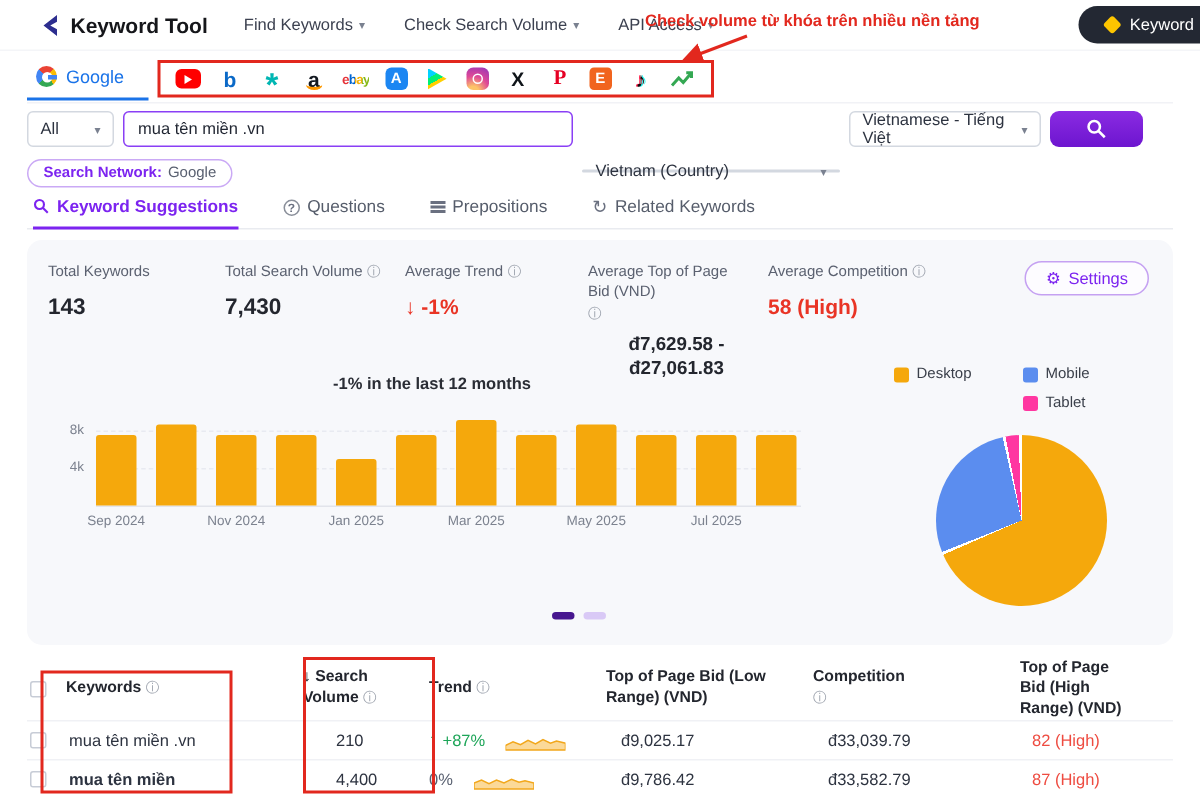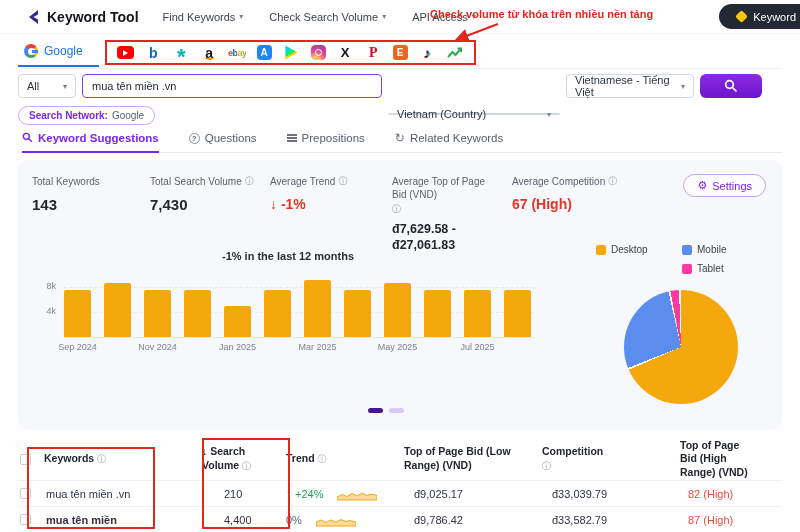--- a/index.html
+++ b/index.html
@@ -67,21 +67,21 @@
   .refresh{font-size:12px;color:#6a7080;}
 
   
   .panel{position:absolute;top:160px;left:18px;right:18px;height:270px;background:#f7f8fb;border-radius:10px;}
   .stats{display:flex;padding:16px 18px 0 14px;position:relative;}
   .stat{flex:none;}
   .stat.s1{width:118px;}.stat.s2{width:120px;}.stat.s3{width:122px;}.stat.s4{width:120px;}.stat.s5{width:150px;}
   .stat-label{font-size:10px;color:#5b6170;display:flex;gap:3px;align-items:flex-start;flex-wrap:wrap;line-height:1.25;padding-right:10px;}
   .stat-value{font-size:15px;font-weight:bold;color:#23262e;margin-top:7px;line-height:1.25;}
   .stat-value.red{color:#e93425;font-size:14px;}
-  .stat-value.bid{font-size:12.5px;width:118px;}
+  .stat-value.bid{font-size:12.5px;width:118px;text-align:center;}
   .info{font-size:9px;color:#9aa0ab;font-weight:normal;}
   .settings-btn{position:absolute;right:16px;top:14px;display:flex;align-items:center;gap:5px;border:1px solid #c5a1f2;color:#7c24f0;background:#fdfcff;border-radius:14px;padding:4px 13px;font-size:11px;cursor:pointer;}
   .gear{font-size:11px;}
 
   
   .chart-area{position:absolute;left:0;top:80px;width:100%;height:190px;}
   .bar-title{position:absolute;left:120px;top:10px;width:300px;text-align:center;font-size:11px;font-weight:bold;color:#2a2d35;}
   .gridline{position:absolute;left:46px;width:470px;border-top:1px dashed #e8eaf1;}
   .bars-wrap{position:absolute;left:46px;top:34px;width:470px;height:64px;display:flex;align-items:flex-end;gap:13px;border-bottom:1px solid #e2e4eb;}
   .bar{width:27px;border-radius:2px 2px 0 0;}
@@ -266,21 +266,21 @@
             <span>Average Top of Page Bid (VND)</span>
             <span class="info">ⓘ</span>
           </div>
         <div class="stat-value bid">đ7,629.58 - đ27,061.83</div>
       </div>
       <div class="stat s5">
         <div class="stat-label">
             <span>Average Competition</span>
             <span class="info">ⓘ</span>
           </div>
-        <div class="stat-value red">67 (High)</div>
+        <div class="stat-value red">58 (High)</div>
       </div>
       <button class="settings-btn">
         <span class="gear">⚙</span>
         <span>Settings</span>
       </button>
     </div>
 
     <div class="chart-area">
       <div class="bar-title">-1% in the last 12 months</div>
       <div class="gridline" style="top:47px"></div>
@@ -344,21 +344,21 @@
       <span class="th th-comp"><span>Competition</span> <span class="info">ⓘ</span></span>
       <span class="th"><span>Top of Page Bid (High Range) (VND)</span></span>
     </div>
 
     <div class="trow">
       <span class="cb"></span>
       <span class="c-kw">mua tên miền .vn</span>
       <span class="c-vol">210</span>
       <span class="c-trend">
         <span class="arrow-up">↑</span>
-        <span class="pct up">+24%</span>
+        <span class="pct up">+87%</span>
         <svg class="spark" width="40" height="14" viewBox="0 0 40 14">
             <path d="M0 10 L5 7.5 L10 9.5 L15 6.5 L20 9 L25 6 L30 8.5 L34 7 L40 8.5 L40 13 L0 13 Z" fill="#fbd998" stroke="#f2a71b" stroke-width="1"></path>
           </svg>
       </span>
       <span class="c-bid">đ9,025.17</span>
       <span class="c-bid">đ33,039.79</span>
       <span class="c-comp">82 (High)</span>
     </div>
 
     <div class="trow">

